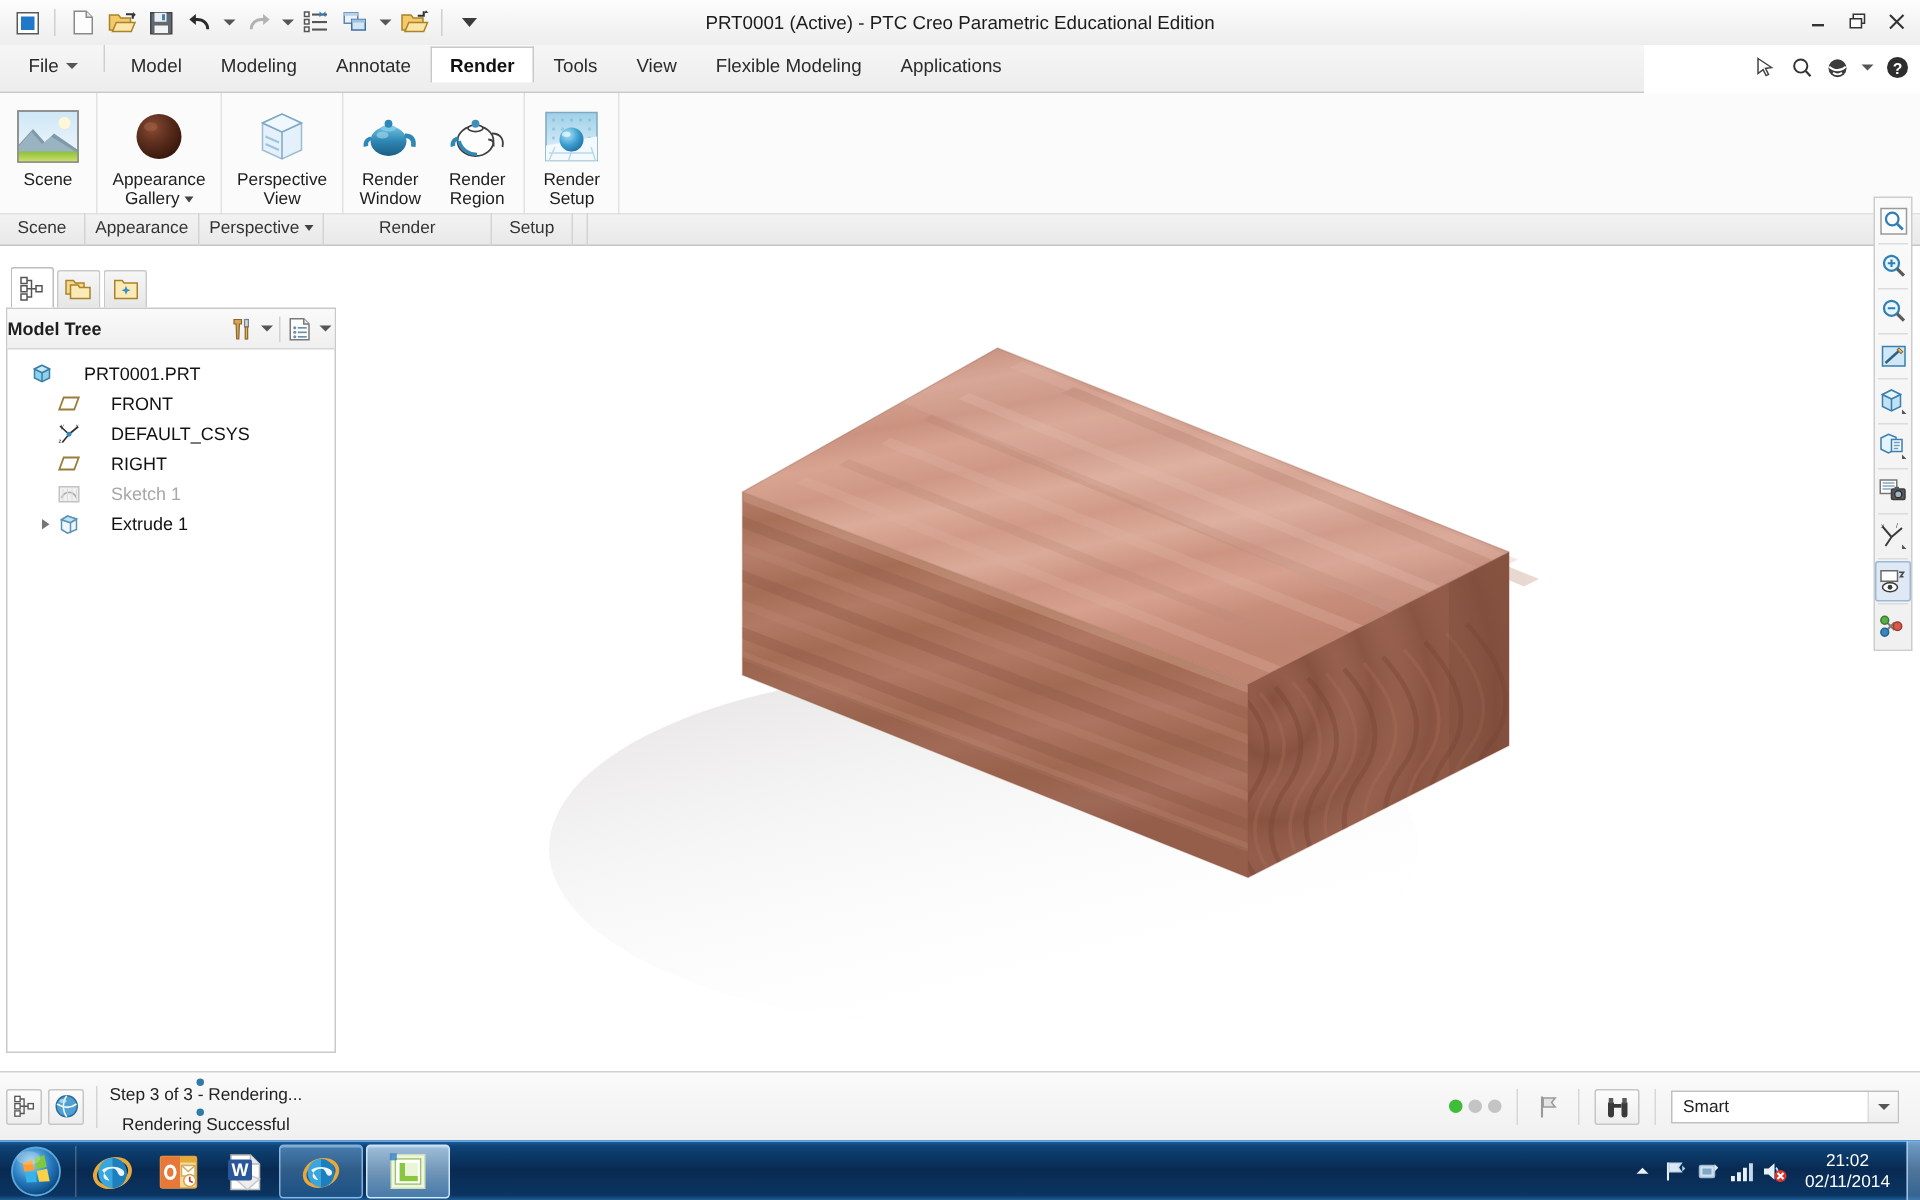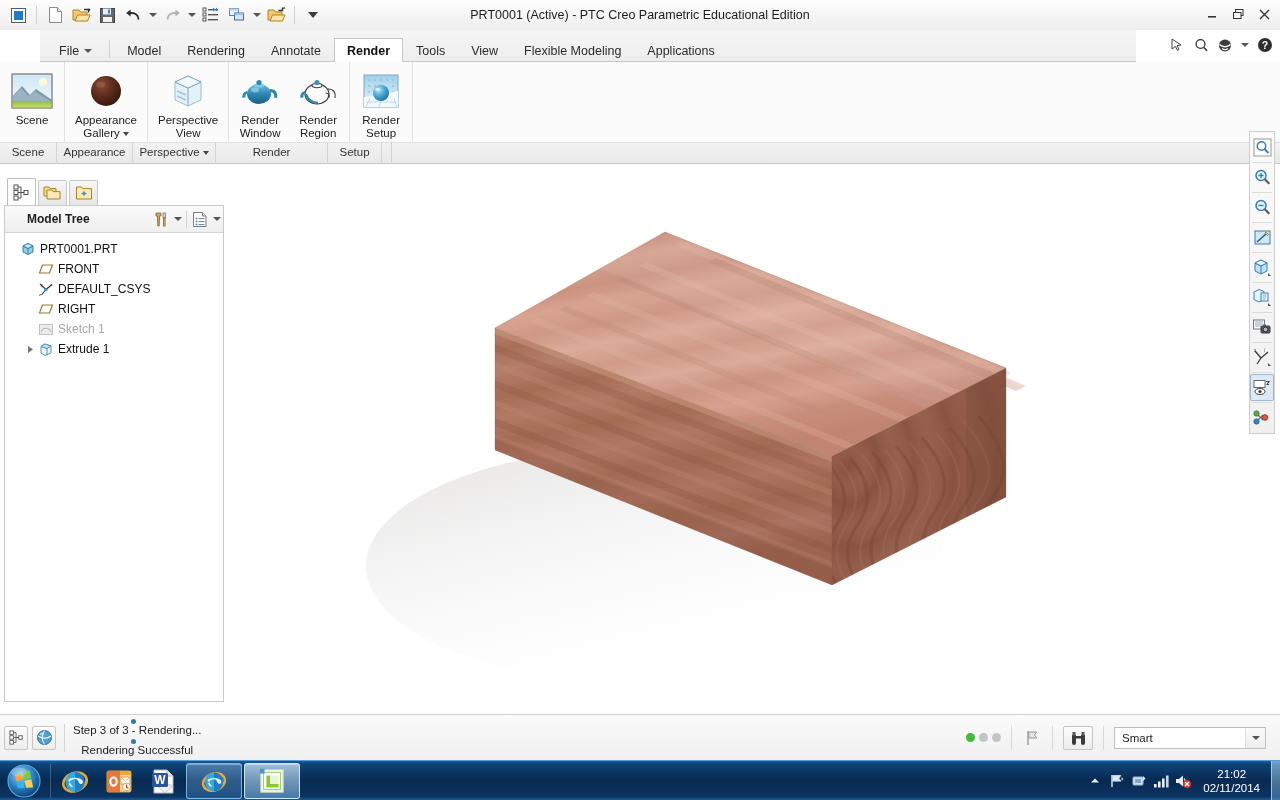--- a/index.html
+++ b/index.html
@@ -37,21 +37,21 @@
   .wc {
     width: 24px; height: 22px; display: flex; align-items: center; justify-content: center;
     color: #333; font-size: 12px; cursor: default;
   }
 
   
   #ribbon-tabs {
     position: absolute; left: 0; top: 30px; width: 1096px; height: 32px;
     background: linear-gradient(to bottom,#f6f6f6,#ededed);
     border-bottom: 1px solid #c8c8c8;
-    display: flex; align-items: flex-end; padding-left: 6px; margin-left: 40px;
+    display: flex; align-items: flex-start; padding-left: 6px;
   }
   .rtab {
     height: 24px; line-height: 24px; padding: 0 12px; font-size: 12.5px; color: #2b2b2b;
     border: 1px solid transparent; border-bottom: none; cursor: default;
     background: transparent; position: relative; top: 1px;
   }
   .rtab.active {
     background: #ffffff; border-color: #c8c8c8; font-weight: bold; color: #111;
     z-index: 3;
   }
@@ -103,31 +103,31 @@
     border: 1px solid #c9c9c9; border-bottom: none; margin-right: 2px; cursor: default;
     background: linear-gradient(to bottom,#f6f6f6,#e6e6e6); border-radius: 2px 2px 0 0;
   }
   .navtab.active { background: #ffffff; height: 27px; border-color: #bdbdbd; }
 
   #navbody { border: 1px solid #c9c9c9; height: 497px; background: #fff; }
   #nav-header {
     height: 27px; display: flex; align-items: center; border-bottom: 1px solid #d6d6d6;
     background: linear-gradient(to bottom,#fafafa,#efefef);
   }
-  #nav-title { font-weight: bold; font-size: 12px; color: #1e1e1e; margin-left: 22px; }
+  #nav-title { font-weight: bold; font-size: 12px; color: #1e1e1e; }
   .nh-spacer { flex: 1; }
   .nh-btn { width: 22px; height: 22px; display: flex; align-items: center; justify-content: center; cursor: default; }
   .nh-caret { width: 12px; height: 22px; display: flex; align-items: center; justify-content: center; cursor: default; }
   .nh-sep { width: 1px; height: 17px; background: #d2d2d2; margin: 0 2px; }
 
   #tree { padding: 6px 0 0 0; font-size: 12px; color: #111; }
   .trow { display: flex; align-items: center; height: 20px; cursor: default; }
   .trow .exp { width: 14px; display: flex; align-items: center; justify-content: center; }
   .trow .tico { width: 18px; display: flex; align-items: center; justify-content: center; margin-right: 3px; }
-  .trow .tlbl { white-space: nowrap; }
+  .trow .tlbl { white-space: nowrap; margin-left: 16px; }
   .trow.dim .tlbl { color: #a8a8a8; }
 
   
   #graphics {
     position: absolute; left: 226px; top: 166px; width: 1054px; height: 548px;
     background: #ffffff; overflow: hidden;
   }
   #model-svg { position: absolute; left: 0; top: 0; }
 
   
@@ -336,21 +336,21 @@
   </div>
 </div>
 
 <div id="ribbon-tabs">
   <div class="rtab filetab">
     <span>File</span>
     <span class="caret-down"></span>
   </div>
   <div class="rtab-sep"></div>
   <div class="rtab">Model</div>
-  <div class="rtab">Rendering</div>
+  <div class="rtab">Modeling</div>
   <div class="rtab">Annotate</div>
   <div class="rtab active">Render</div>
   <div class="rtab">Tools</div>
   <div class="rtab">View</div>
   <div class="rtab">Flexible Modeling</div>
   <div class="rtab">Applications</div>
 </div>
 
 <div id="ribbon-right">
   <div class="rr-icon">

